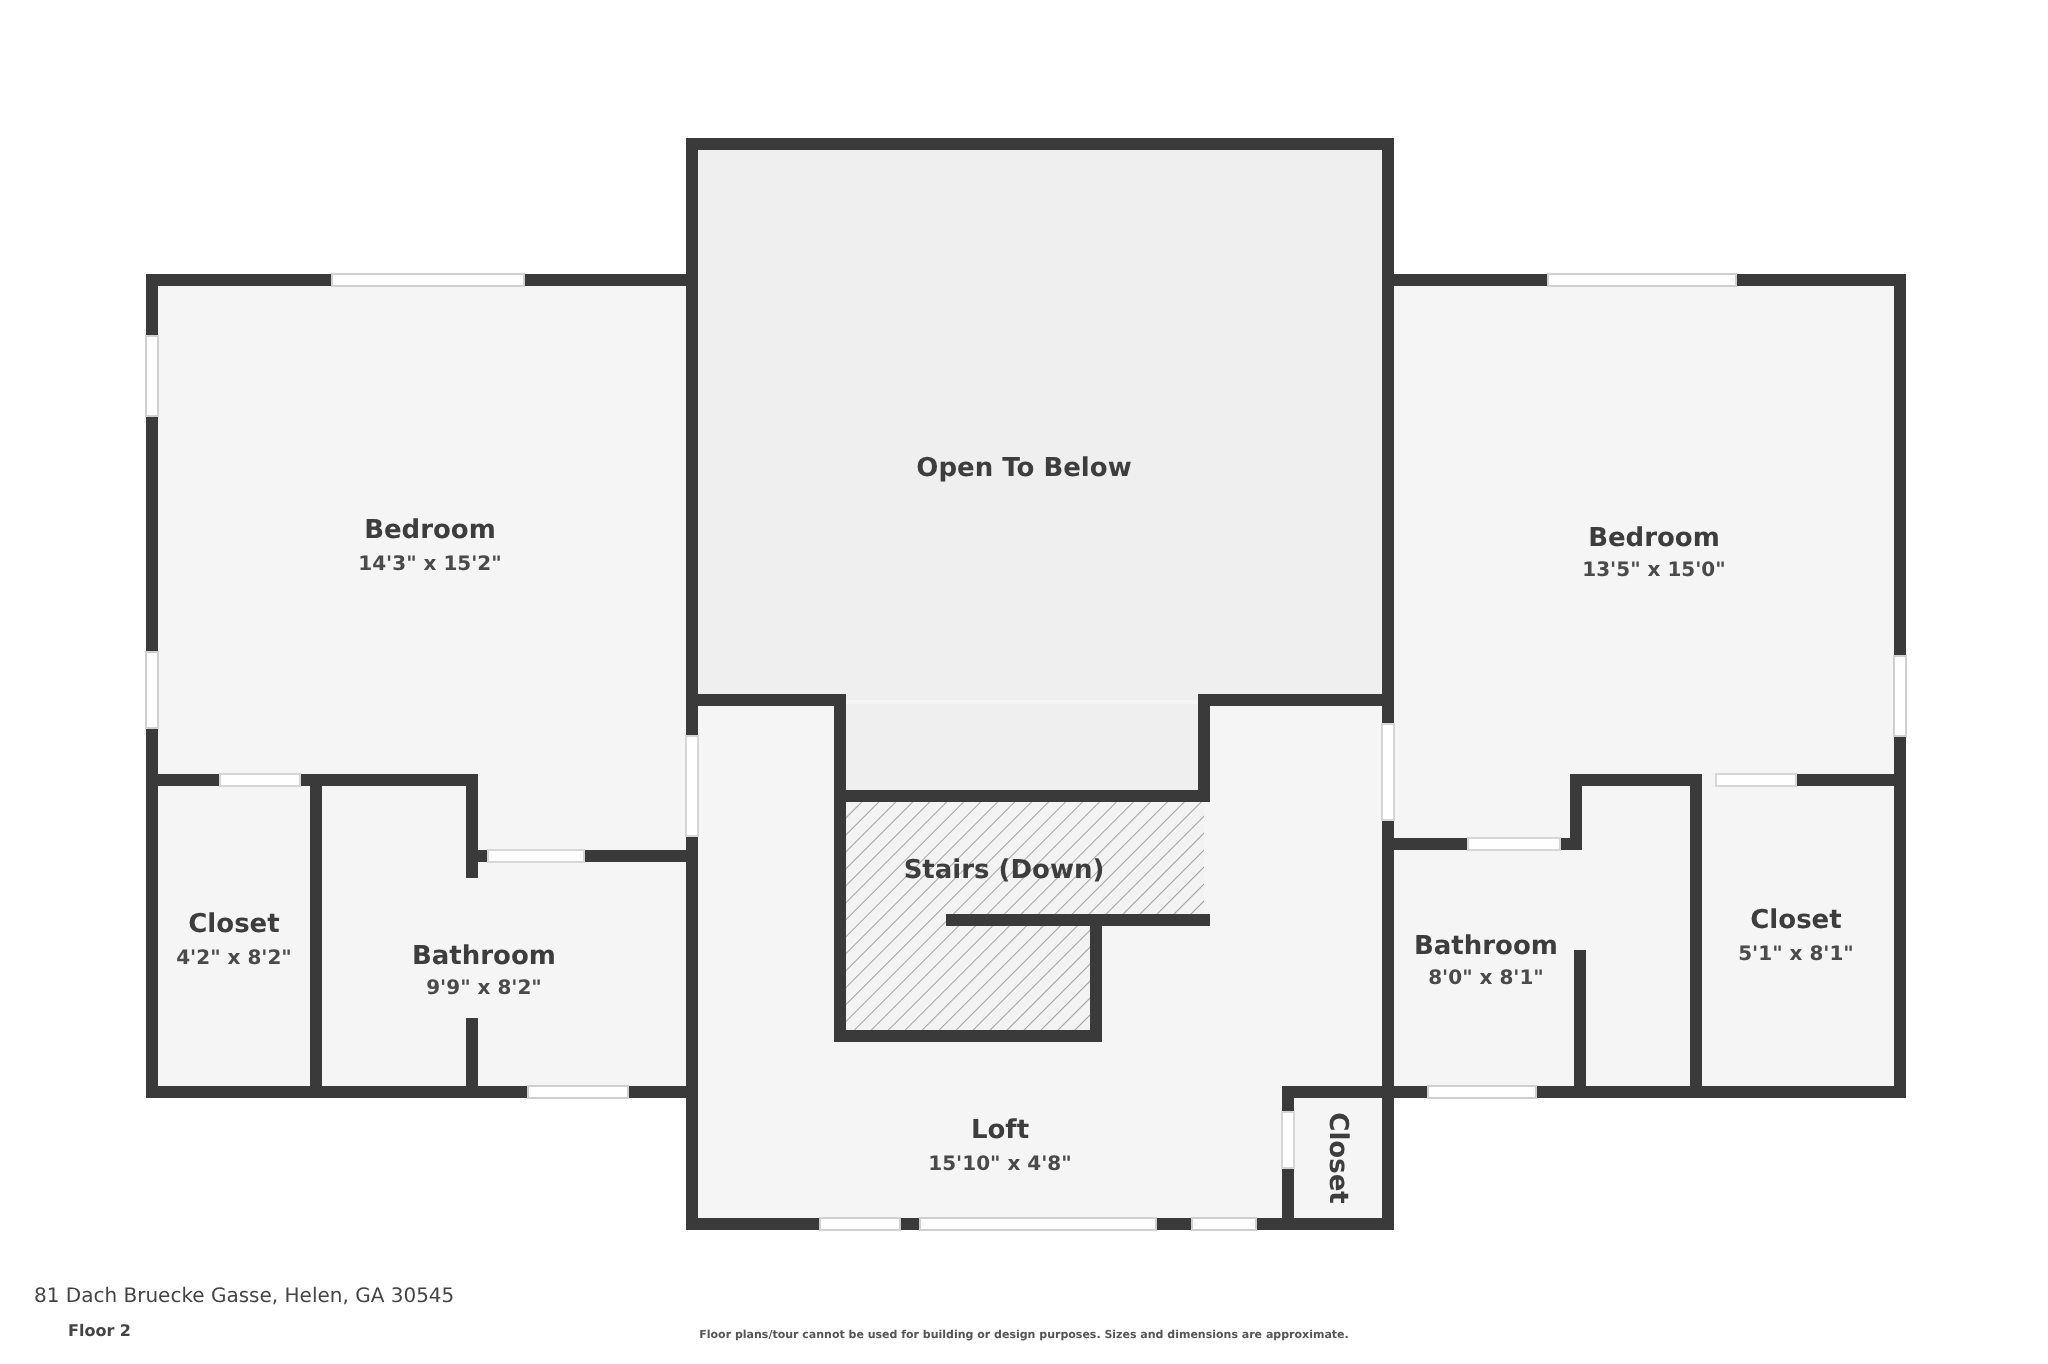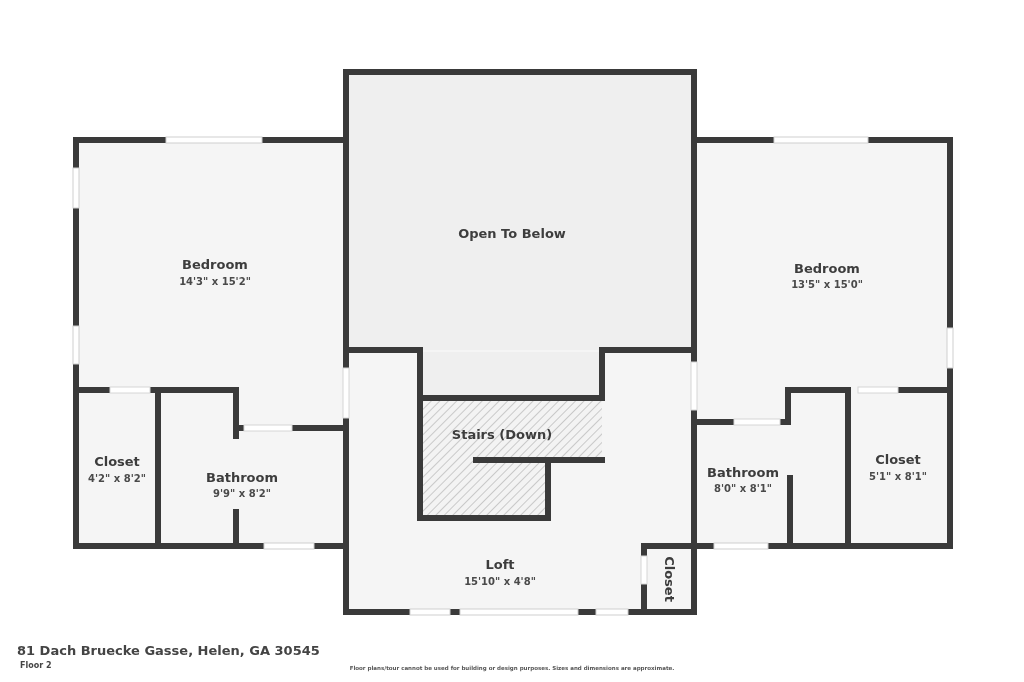--- a/index.html
+++ b/index.html
@@ -1,22 +1,22 @@
 <!DOCTYPE html>
 <html><head>
 <meta charset="utf-8">
 <style>
   html, body { margin: 0; padding: 0; background: #ffffff; }
   body { width: 1024px; height: 682px; position: relative; overflow: hidden;
          font-family: "DejaVu Sans", "Liberation Sans", sans-serif; }
   svg { position: absolute; left: 0; top: 0; }
   .room-name { font-family: "DejaVu Sans", sans-serif; font-weight: bold; font-size: 13px; fill: #3d3d3d; text-anchor: middle; }
   .room-dim { font-family: "DejaVu Sans", sans-serif; font-weight: bold; font-size: 10px; fill: #4a4a4a; text-anchor: middle; }
-  .footer-addr { position: absolute; left: 17px; top: 643px; font-size: 13px; font-weight: bold; color: #444; }
-  .footer-floor { position: absolute; left: 20px; top: 661px; font-size: 8px; font-weight: bold; color: #444; }
+  .footer-addr { position: absolute; left: 17px; top: 643px; font-size: 10px; font-weight: normal; color: #444; }
+  .footer-floor { position: absolute; left: 34px; top: 661px; font-size: 8px; font-weight: bold; color: #444; }
   .footer-disclaimer { position: absolute; left: 0; width: 1024px; top: 665px; text-align: center; font-size: 5.5px; font-weight: bold; color: #555; }
 </style>
 </head>
 <body>
 
 <svg width="1024" height="682" viewBox="0 0 1024 682" xmlns="http://www.w3.org/2000/svg">
   <defs>
     <pattern id="hatch" patternUnits="userSpaceOnUse" width="6" height="6" patternTransform="rotate(45)">
       <rect width="6" height="6" fill="#f3f3f3"></rect>
       <line x1="0" y1="0" x2="0" y2="6" stroke="#a0a0a0" stroke-width="1"></line>

